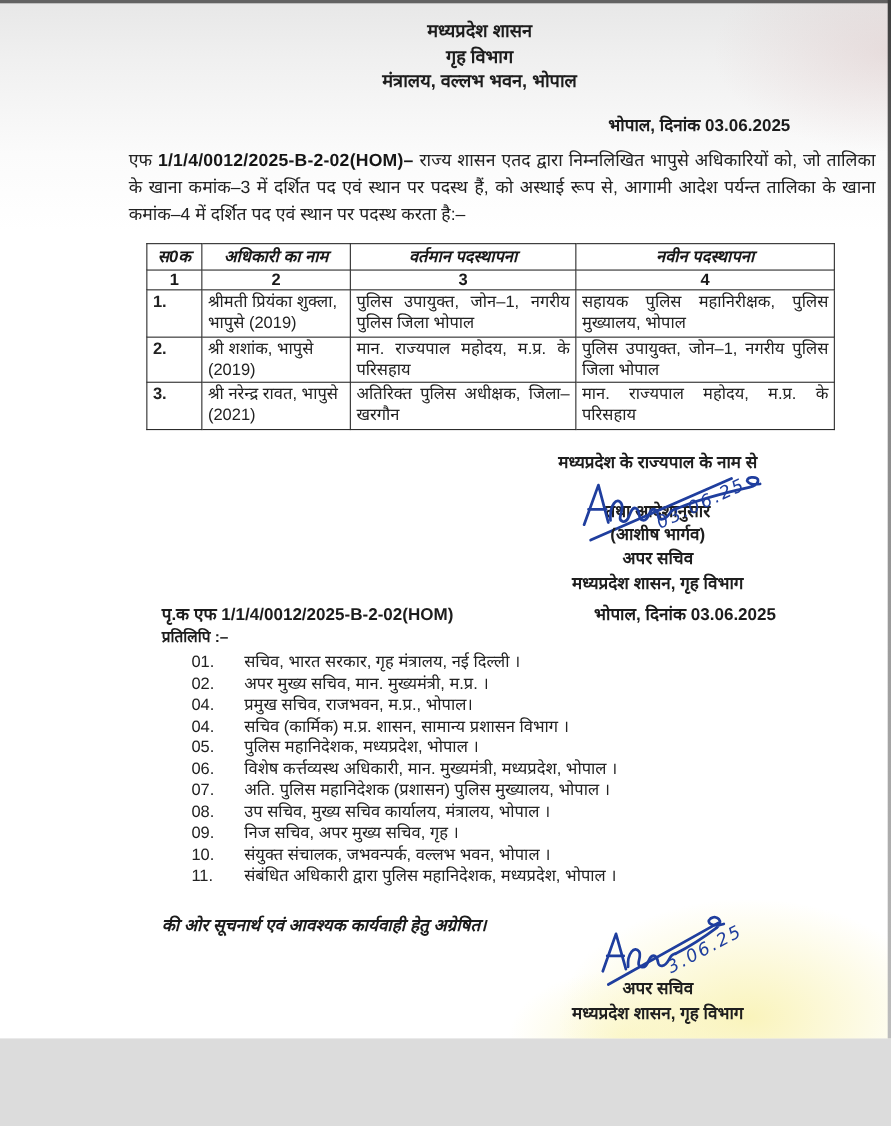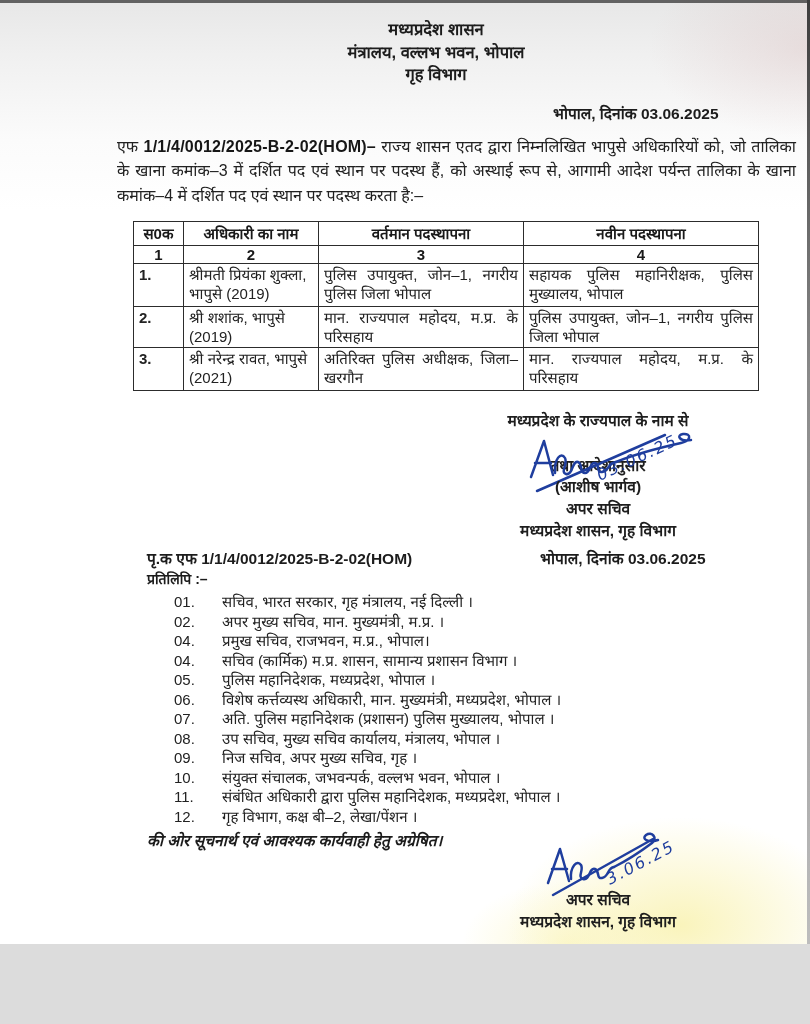--- a/index.html
+++ b/index.html
@@ -26,21 +26,21 @@
     text-align:center;font-weight:bold;font-size:16.5px;line-height:22.5px;color:#1c1c1c;}
   .place-date-1{position:absolute;top:102px;left:553px;font-weight:bold;font-size:15.5px;color:#1c1c1c;}
   
   .order-para{position:absolute;top:135px;left:117px;width:679px;
     font-size:16px;line-height:24.3px;text-align:justify;color:#222;}
   .order-para .ref{font-weight:bold;color:#161616;letter-spacing:.2px;}
   
   table.transfer{position:absolute;top:221px;left:133px;width:625px;border-collapse:collapse;table-layout:fixed;}
   table.transfer td,table.transfer th{border:1.6px solid #2c2c2c;font-size:15px;line-height:19px;
     padding:1px 5px;vertical-align:top;color:#222;}
-  table.transfer th{font-weight:bold;text-align:center;padding:2px 4px;color:#191919;}
+  table.transfer th{font-weight:bold;text-align:center;padding:2px 4px;color:#191919;font-style:italic;}
   tr.numrow td{text-align:center;font-weight:bold;padding:0 4px;line-height:17px;color:#191919;}
   td.sno{text-align:left;padding-left:7px;font-weight:bold;}
   td.cell-just{text-align:justify;}
   tr.r1{height:43px;} tr.r2{height:40px;} tr.r3{height:43px;}
   
   .sig1{position:absolute;top:387px;left:433px;width:330px;height:160px;text-align:center;
     font-size:15.5px;line-height:22px;color:#1e1e1e;}
   .sig1 .b{font-weight:bold;margin-top:23px;}
   .sig1 svg{position:absolute;top:40px;left:92px;}
   .sig1 .sname{position:absolute;top:89px;left:0;width:100%;font-weight:bold;}
@@ -66,22 +66,22 @@
 </style>
 </head>
 <body>
 
 <div class="sheet">
   <div class="edge-top"></div>
   <div class="edge-right"></div>
 
   <div class="hdr">
     <div>मध्यप्रदेश शासन</div>
+    <div>गृह विभाग</div>
     <div>मंत्रालय, वल्लभ भवन, भोपाल</div>
-    <div>गृह विभाग</div>
   </div>
   <div class="place-date-1">भोपाल, दिनांक 03.06.2025</div>
 
   <div class="order-para">
     <span>एफ</span>
     <span class="ref">1/1/4/0012/2025-B-2-02(HOM)–</span>
     <span>राज्य शासन एतद द्वारा निम्नलिखित भापुसे अधिकारियों को, जो तालिका के खाना कमांक–3 में दर्शित पद एवं स्थान पर पदस्थ हैं, को अस्थाई रूप से, आगामी आदेश पर्यन्त तालिका के खाना कमांक–4 में दर्शित पद एवं स्थान पर पदस्थ करता है:–</span>
   </div>
 
   <table class="transfer">
@@ -185,24 +185,20 @@
         <span>निज सचिव, अपर मुख्य सचिव, गृह ।</span>
       </div>
     <div class="copy-item">
         <span class="no">10.</span>
         <span>संयुक्त संचालक, जभवन्पर्क, वल्लभ भवन, भोपाल ।</span>
       </div>
     <div class="copy-item">
         <span class="no">11.</span>
         <span>संबंधित अधिकारी द्वारा पुलिस महानिदेशक, मध्यप्रदेश, भोपाल ।</span>
       </div>
-    <div class="copy-item">
-        <span class="no">12.</span>
-        <span>गृह विभाग, कक्ष बी–2, लेखा/पेंशन ।</span>
-      </div>
   </div>
 
   <div class="forward-note">की ओर सूचनार्थ एवं आवश्यक कार्यवाही हेतु अग्रेषित।</div>
 
   <div class="sig2">
     <svg width="172" height="80" viewBox="0 0 172 80">
       <path class="ink" d="M8,56 L20,22 L29,54 M12,42 L27,42"></path>
       <path class="ink" d="M31,52 C30,40 37,32 41,38 C44,43 37,50 43,52 C50,54 49,40 55,42 C60,44 56,52 62,51 C69,50 67,41 74,40"></path>
       <path class="ink" d="M74,40 C90,32 104,22 112,16 C118,11 112,4 106,8 C101,12 108,16 118,13"></path>
       <path class="ink" d="M13,68 L113,12"></path>

